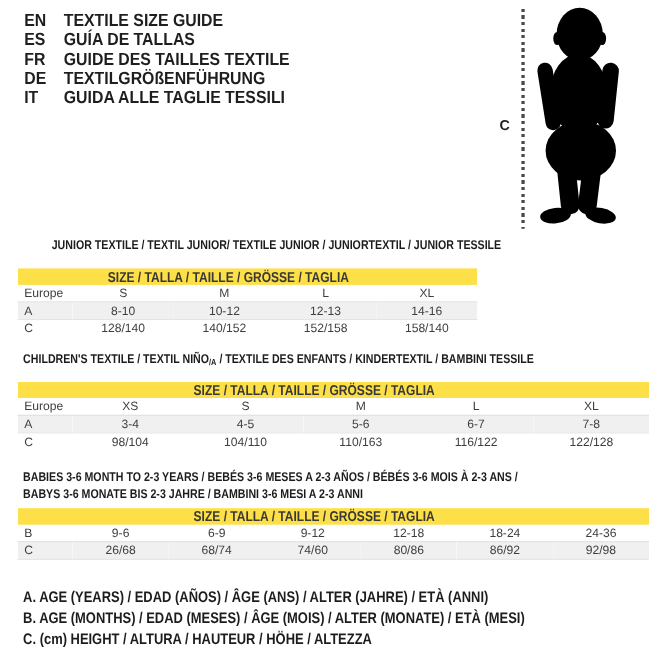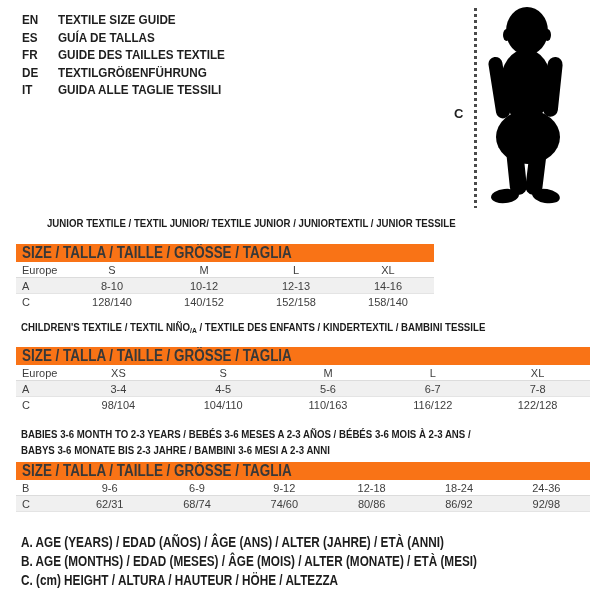--- a/index.html
+++ b/index.html
@@ -2,43 +2,43 @@
 <html><head>
 <meta charset="utf-8">
 <style>
   html,body{margin:0;padding:0;background:#fff;}
   .canvas{position:relative;width:600px;height:600px;background:#ffffff;overflow:hidden;
           font-family:"Liberation Sans",sans-serif;}
   .cond{display:inline-block;transform:scaleX(.84);transform-origin:0 50%;white-space:nowrap;}
 
   
   .lang{position:absolute;left:22px;top:11px;}
-  .lang-row{display:flex;align-items:center;height:17.5px;font-weight:bold;font-size:13px;color:#1e1e1e;}
+  .lang-row{display:flex;align-items:center;height:17.5px;font-weight:bold;font-size:16px;color:#1e1e1e;}
   .lang-code{width:36px;flex:0 0 36px;}
   .lang-code span,.lang-label span{display:inline-block;transform:scaleX(.9);transform-origin:0 50%;white-space:nowrap;}
 
   
   .figure{position:absolute;left:440px;top:0;width:160px;height:215px;}
   .measure-line{position:absolute;left:34px;top:8px;width:3px;height:200px;
       background:repeating-linear-gradient(to bottom,#4a4a4a 0 3px,transparent 3px 6px);}
   .figure-c{position:absolute;left:14px;top:106px;font-weight:bold;font-size:13px;color:#1e1e1e;}
   .silhouette{position:absolute;left:38px;top:5px;}
 
   
   .title{position:absolute;font-weight:bold;font-size:11.5px;line-height:16px;color:#1c1c1c;white-space:nowrap;}
   .title .sub{font-size:8px;vertical-align:-2px;}
 
   
   table.size{position:absolute;border-collapse:collapse;table-layout:fixed;
       font-size:11px;color:#3e3e3e;background:#fff;}
   table.size td{padding:0;height:15px;overflow:hidden;}
   table.size td.lbl{text-align:left;padding-left:6px;}
   table.size td.val{text-align:center;}
-  table.size tr.band td{background:#f97316;height:14px;text-align:left;padding-left:6px;
-      font-weight:bold;font-size:16px;color:#383838;}
+  table.size tr.band td{background:#fde047;height:14px;text-align:center;padding-left:6px;
+      font-weight:bold;font-size:13px;color:#383838;}
   table.size tr.shade td{background:#f0f0f0;border-top:1px solid #dcdcdc;border-bottom:1px solid #e4e4e4;}
   .t1{left:16px;top:244px;width:418px;}
   .t2{left:16px;top:347px;width:574px;}
   .t3{left:16px;top:462px;width:574px;}
   col.c-lbl{width:50px;}
 
   
   .footnotes{position:absolute;left:21px;top:533px;font-weight:bold;font-size:14px;
       line-height:19px;color:#1c1c1c;}
 </style>
@@ -194,21 +194,21 @@
       <td class="lbl">B</td>
       <td class="val">9-6</td>
       <td class="val">6-9</td>
       <td class="val">9-12</td>
       <td class="val">12-18</td>
       <td class="val">18-24</td>
       <td class="val">24-36</td>
     </tr>
     <tr class="shade">
       <td class="lbl">C</td>
-      <td class="val">62/31</td>
+      <td class="val">26/68</td>
       <td class="val">68/74</td>
       <td class="val">74/60</td>
       <td class="val">80/86</td>
       <td class="val">86/92</td>
       <td class="val">92/98</td>
     </tr>
   </tbody>
     </table>
 
   <div class="footnotes">

